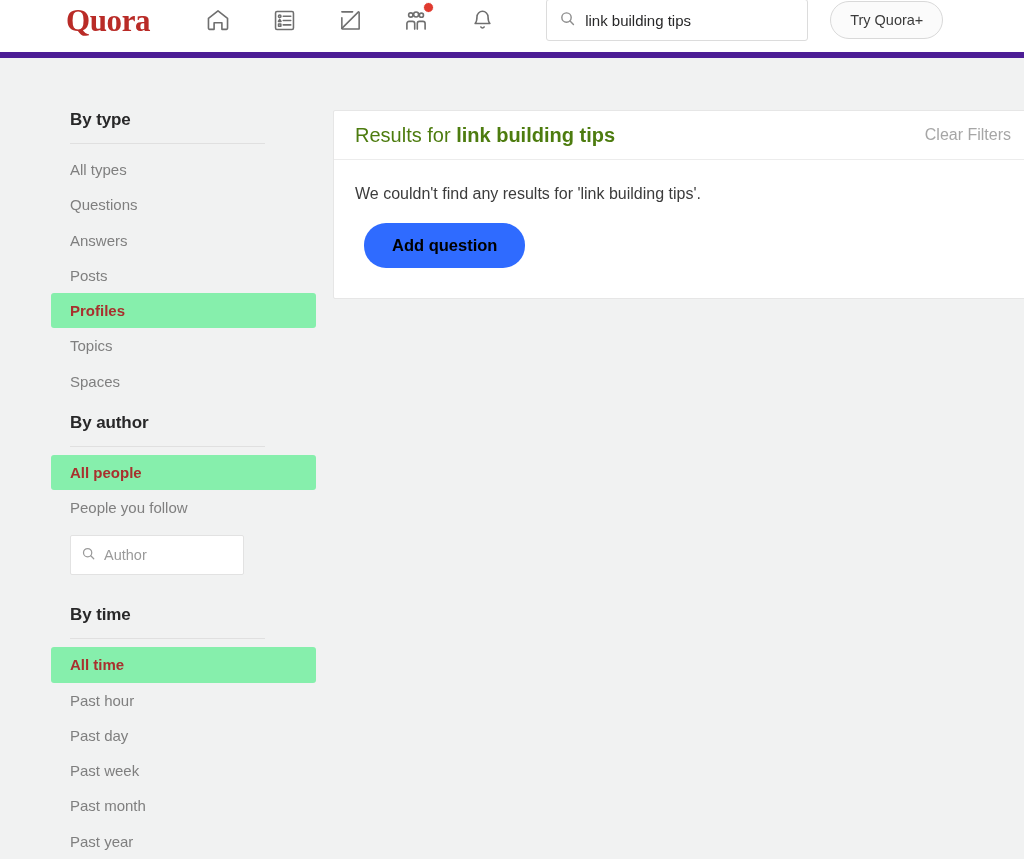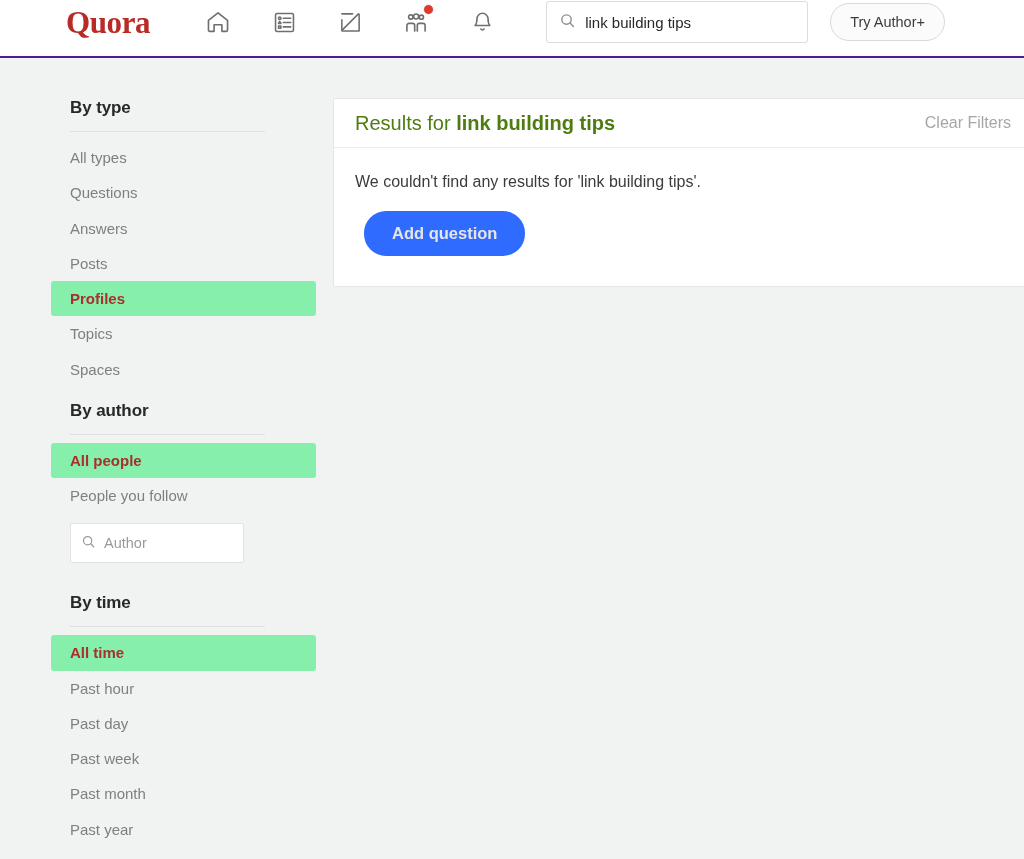--- a/index.html
+++ b/index.html
@@ -15,21 +15,21 @@
     font-family: "Liberation Sans", sans-serif;
     background: #f1f2f2;
     color: #282829;
     -webkit-font-smoothing: antialiased;
   }
 
   
   .header {
     height: 58px;
     background: #ffffff;
-    border-bottom: 2px solid #4c1d95;
+    border-bottom: 6px solid #4c1d95;
     display: flex;
     align-items: center;
     padding: 0 16px 12px 0;
     position: relative;
   }
 
   .logo {
     font-family: "Liberation Serif", serif;
     font-size: 31px;
     font-weight: bold;
@@ -107,21 +107,21 @@
     color: #3c3c3c;
     cursor: pointer;
     display: flex;
     align-items: center;
     white-space: nowrap;
   }
 
   
   .page {
     display: flex;
-    padding-top: 40px;
+    padding-top: 52px;
     height: calc(859px - 58px);
   }
 
   
   .sidebar {
     width: 265px;
     margin-left: 51px;
     flex: 0 0 auto;
   }
 
@@ -225,21 +225,21 @@
 
   .no-results {
     font-size: 16px;
     color: #3c3c3c;
     margin-bottom: 18px;
     line-height: 1.3;
   }
 
   .add-question-btn {
     background: #2f6bff;
-    color: #e5e5e5;
+    color: #000000;
     border: none;
     border-radius: 22px;
     height: 45px;
     padding: 0 28px;
     font-family: "Liberation Sans", sans-serif;
     font-size: 16.5px;
     font-weight: bold;
     cursor: pointer;
     margin-left: 9px;
     display: inline-flex;
@@ -305,21 +305,21 @@
   <div class="search-wrap">
     <span>
       <svg width="17" height="17" viewBox="0 0 24 24" fill="none" stroke="#8d8d8d" stroke-width="2" stroke-linecap="round">
         <circle cx="10.6" cy="10.6" r="6.6"></circle>
         <line x1="15.6" y1="15.6" x2="20.4" y2="20.4"></line>
       </svg>
     </span>
     <input type="text" value="link building tips" style="">
   </div>
 
-  <button class="try-plus">Try Author+</button>
+  <button class="try-plus">Try Quora+</button>
 </div>
 
 <div class="page">
 
   <aside class="sidebar">
 
     <section class="filter-group">
       <div class="group-title">By type</div>
       <div class="group-divider"></div>
       <div class="filter-item">All types</div>

